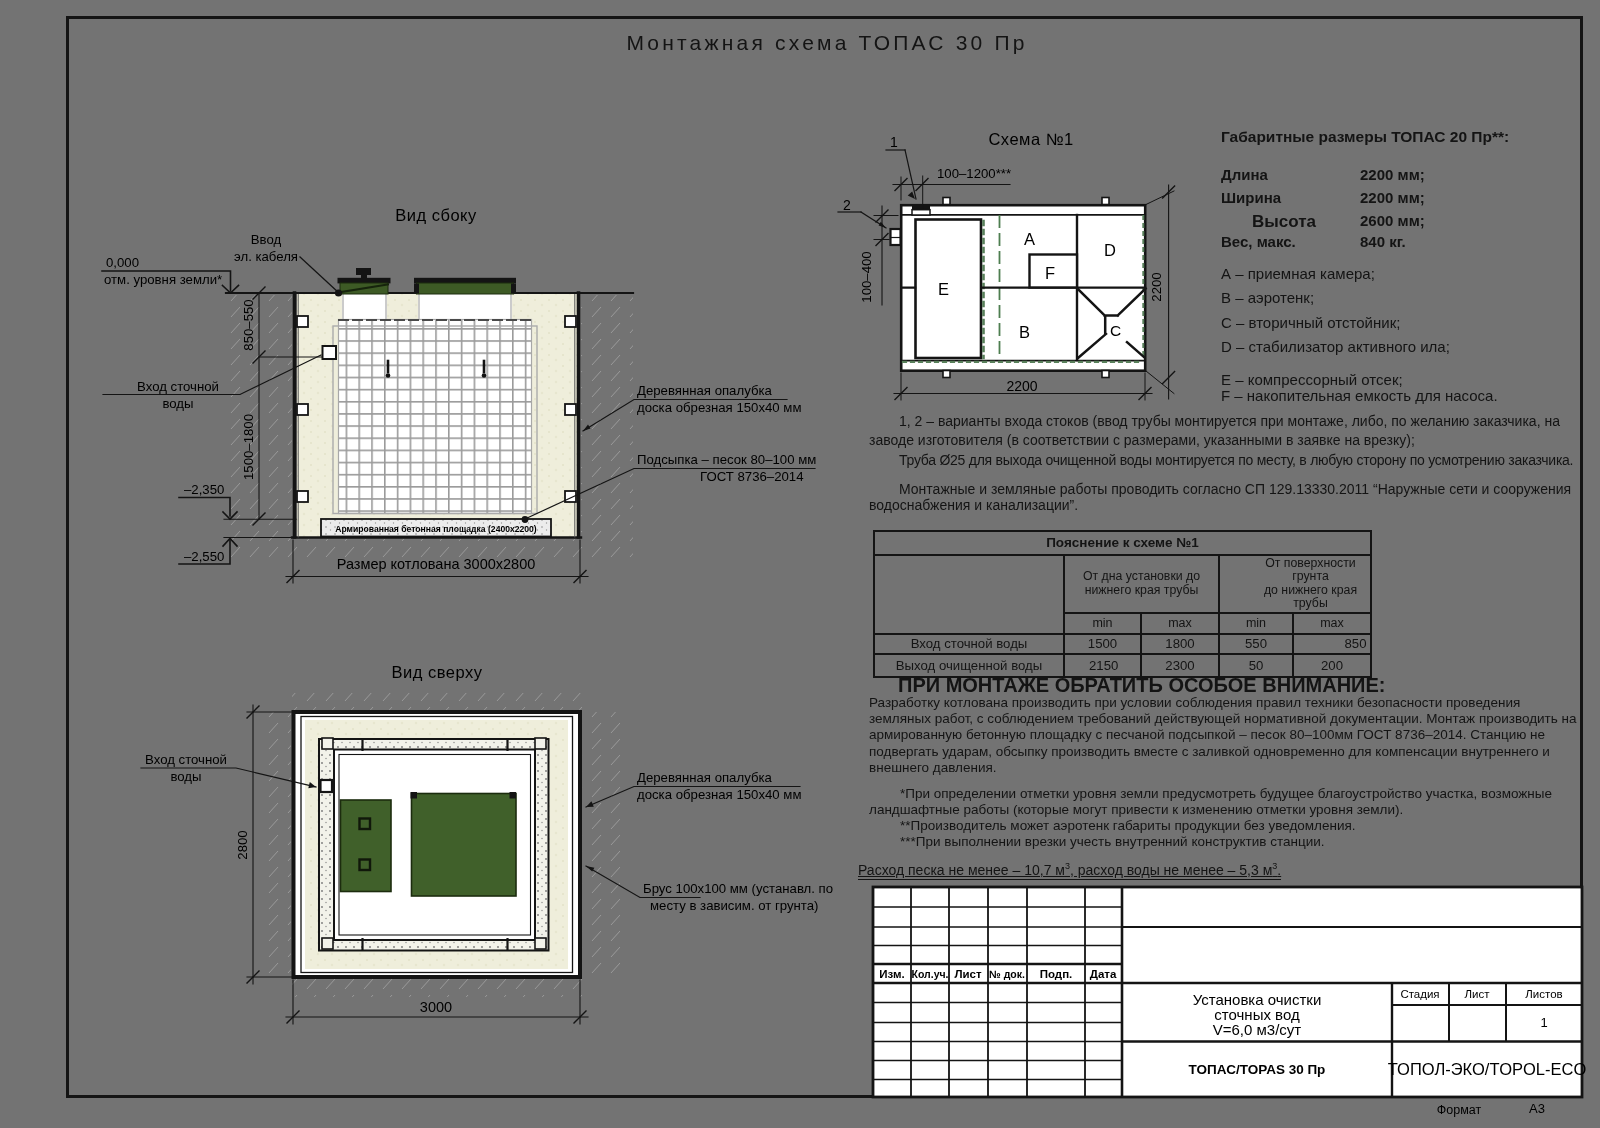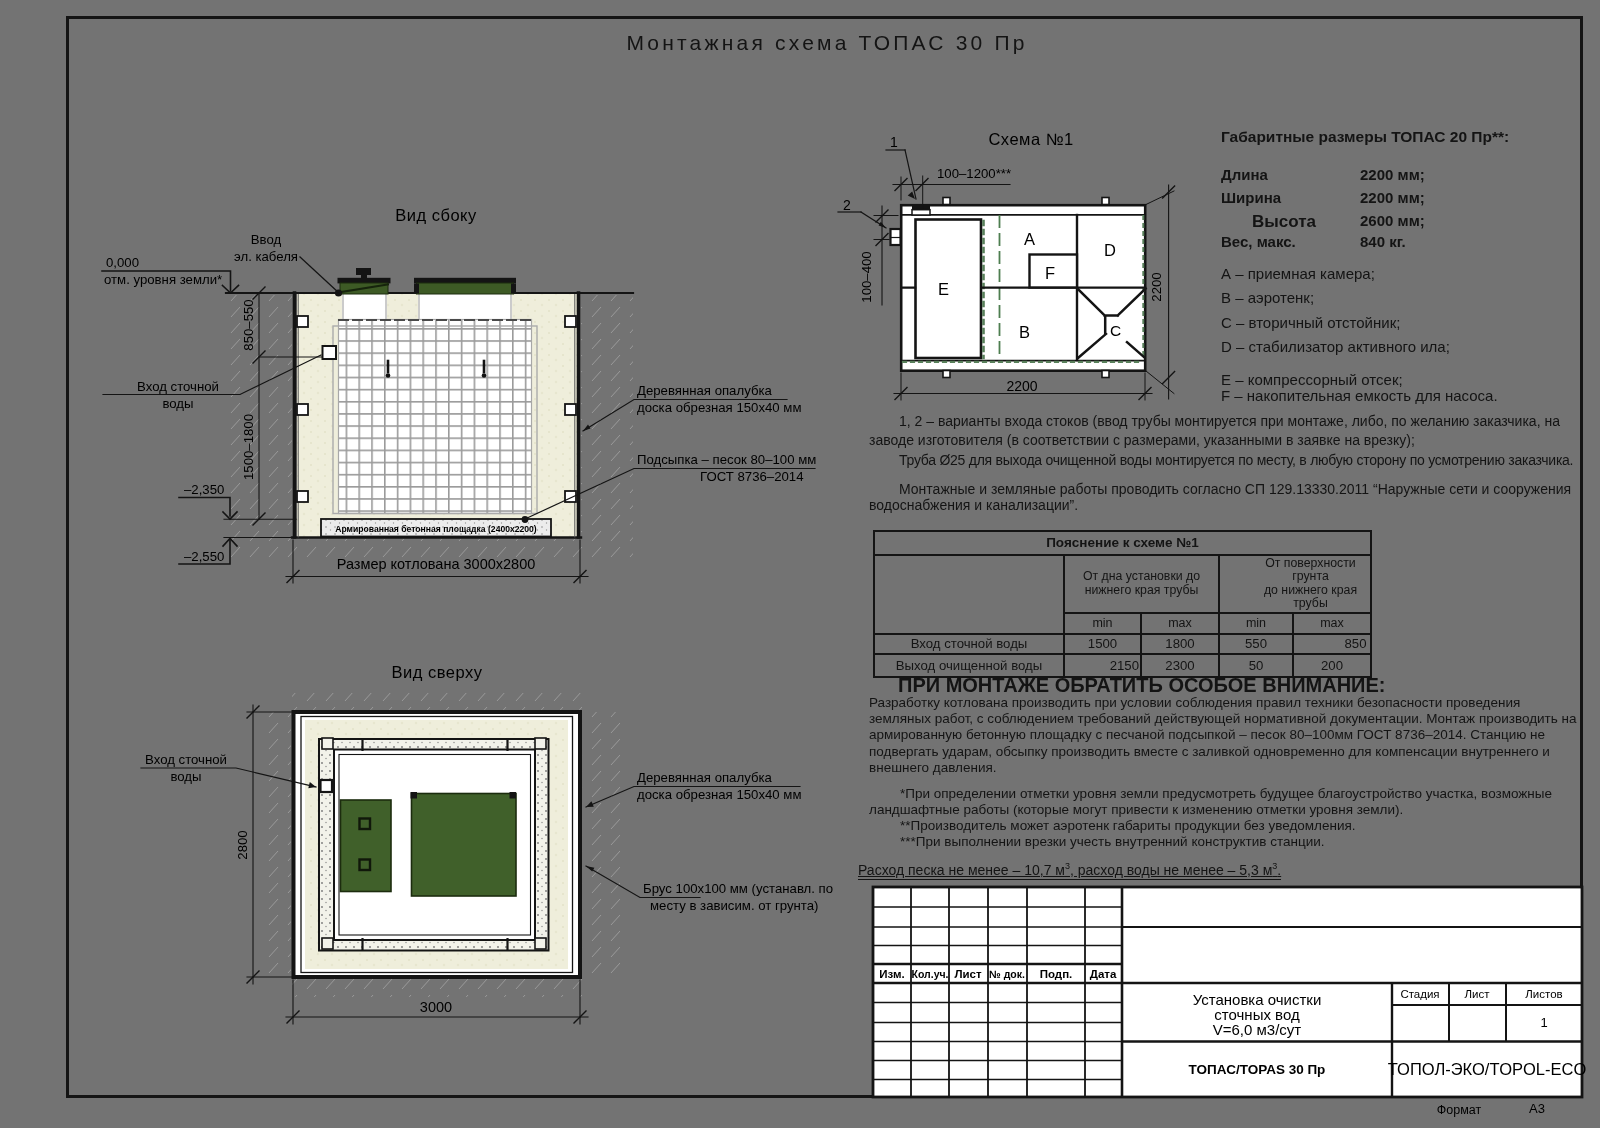--- a/index.html
+++ b/index.html
@@ -406,21 +406,21 @@
 </tr>
 <tr style="height:20px;font-size:13.2px;">
 <td style="border:2px solid #141414;text-align:center;">Вход сточной воды</td>
 <td style="border:2px solid #141414;text-align:center;">1500</td>
 <td style="border:2px solid #141414;text-align:center;">1800</td>
 <td style="border:2px solid #141414;text-align:center;">550</td>
 <td style="border:2px solid #141414;text-align:center;padding-left:48px;">850</td>
 </tr>
 <tr style="height:23px;font-size:13.2px;">
 <td style="border:2px solid #141414;text-align:center;">Выход очищенной воды</td>
-<td style="border:2px solid #141414;text-align:right;padding-left:24px;">2150</td>
+<td style="border:2px solid #141414;text-align:left;padding-left:24px;">2150</td>
 <td style="border:2px solid #141414;text-align:center;">2300</td>
 <td style="border:2px solid #141414;text-align:center;">50</td>
 <td style="border:2px solid #141414;text-align:center;">200</td>
 </tr>
 </tbody>
         </table>
 </div>
 
 <div class="t" style="left:898px;top:674px;font-size:20px;font-weight:bold;">ПРИ МОНТАЖЕ ОБРАТИТЬ ОСОБОЕ ВНИМАНИЕ:</div>
 

